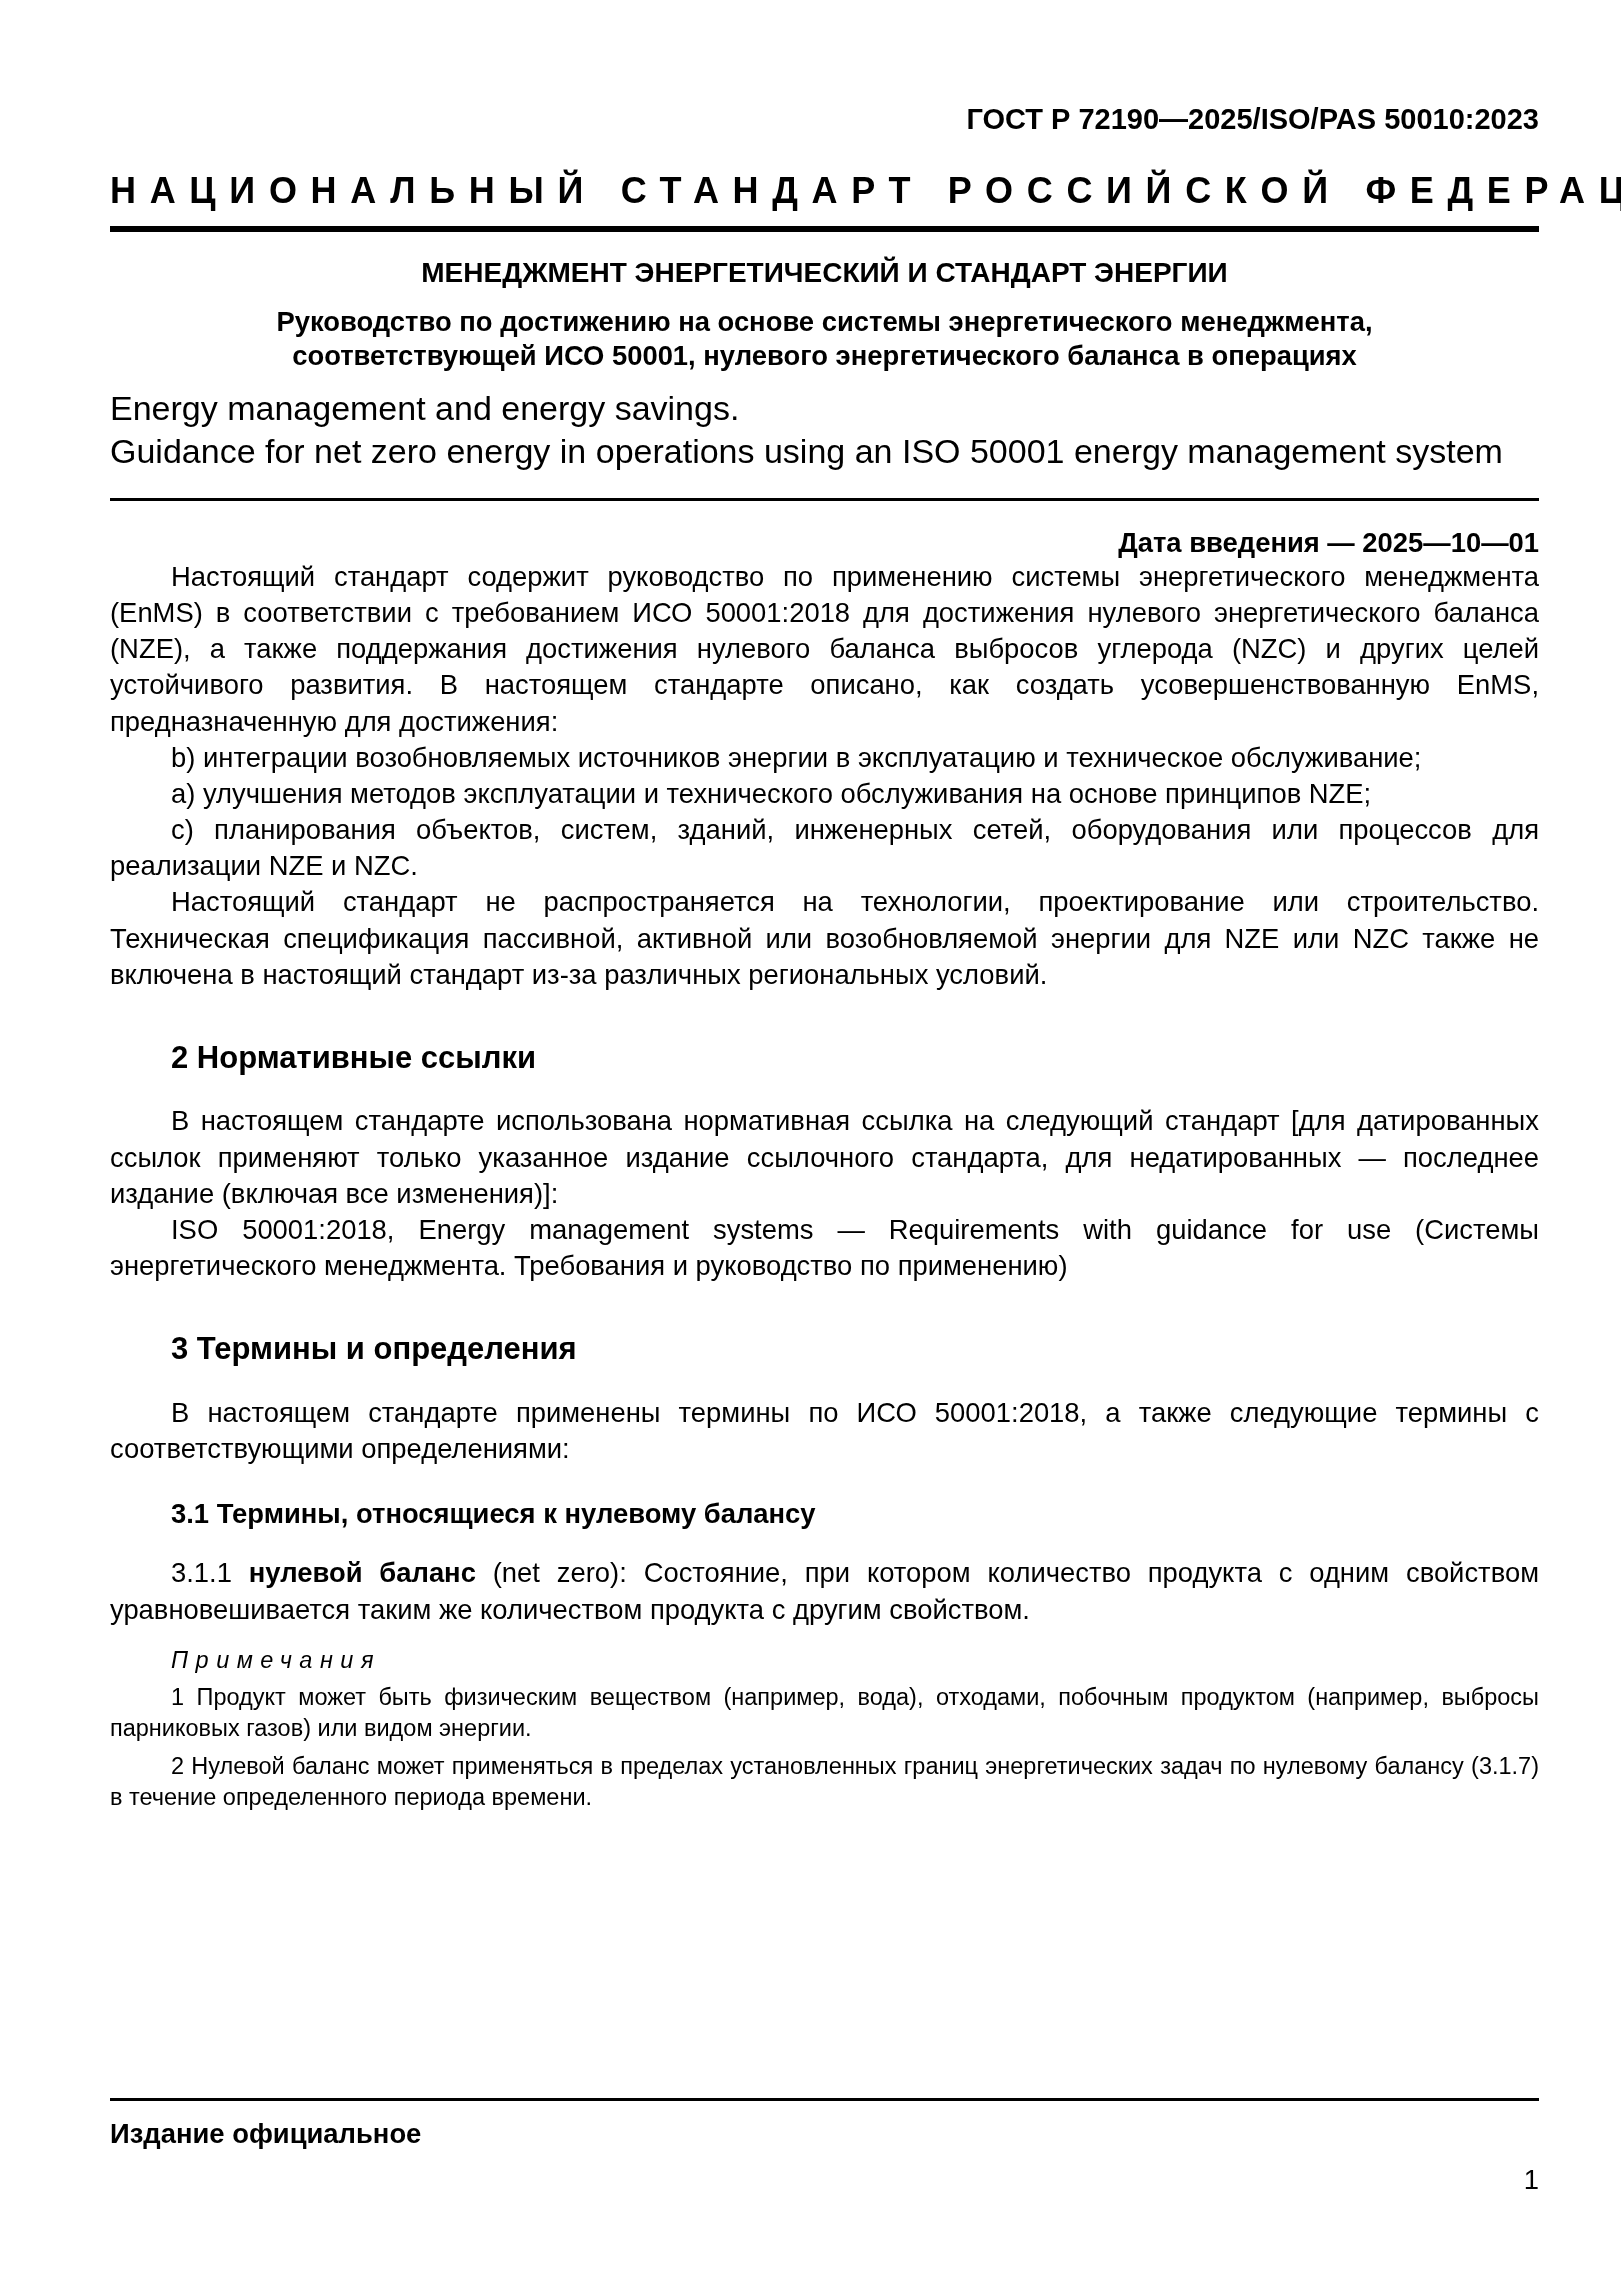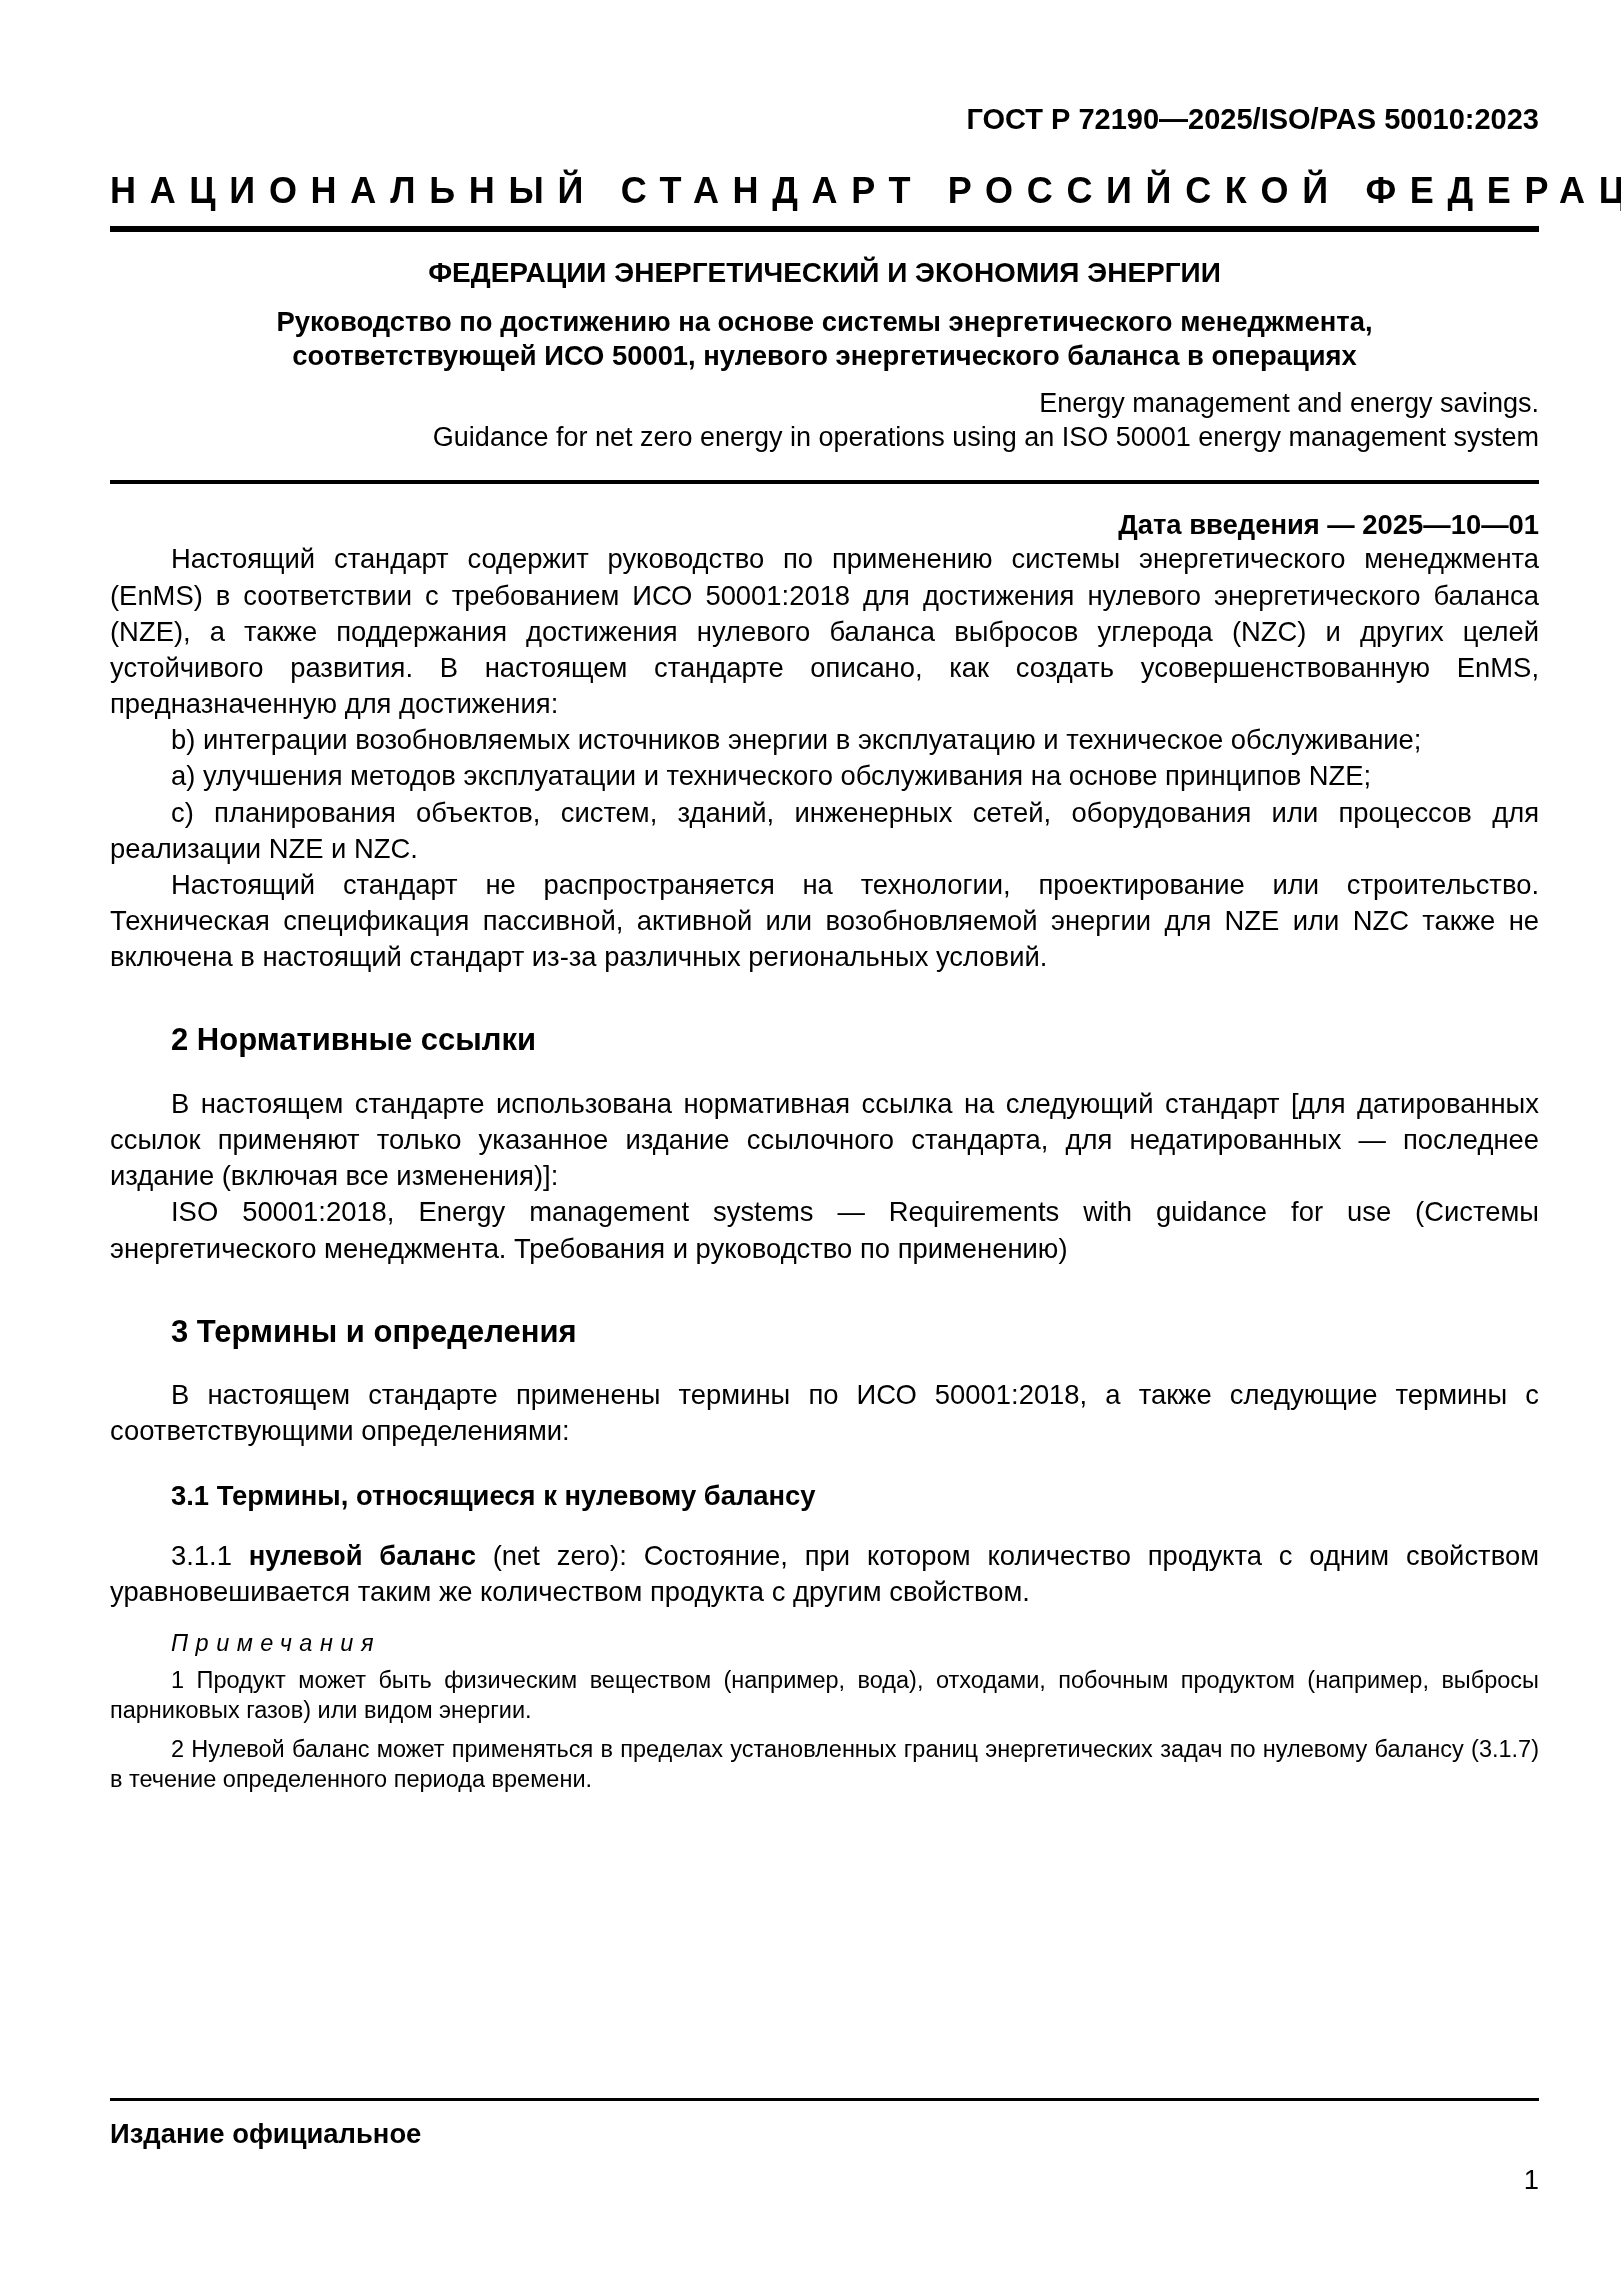--- a/index.html
+++ b/index.html
@@ -43,23 +43,23 @@
   }
   .title-sub {
     margin-top: 15.7px;
     text-align: center;
     font-weight: 700;
     font-size: 27.4px;
     line-height: 1.25;
   }
   .title-en {
     margin-top: 13.7px;
-    text-align: right;
+    text-align: left;
     font-weight: 400;
-    font-size: 27px;
+    font-size: 34px;
     line-height: 1.25;
   }
   .date-line {
     margin-top: 25.5px;
     text-align: right;
     font-weight: 700;
     font-size: 27.4px;
   }
   .sec-heading {
     margin: 47px 0 27.4px 0;
@@ -117,21 +117,21 @@
 <body>
 
 <div class="page">
 
   <div class="doc-code">ГОСТ Р 72190—2025/ISO/PAS 50010:2023</div>
 
   <div class="nat-std">НАЦИОНАЛЬНЫЙ СТАНДАРТ РОССИЙСКОЙ ФЕДЕРАЦИИ</div>
 
   <div class="rule rule-top"></div>
 
-  <div class="title-subject">ФЕДЕРАЦИИ ЭНЕРГЕТИЧЕСКИЙ И ЭКОНОМИЯ ЭНЕРГИИ</div>
+  <div class="title-subject">МЕНЕДЖМЕНТ ЭНЕРГЕТИЧЕСКИЙ И СТАНДАРТ ЭНЕРГИИ</div>
 
   <div class="title-sub">
     <div>Руководство по достижению на основе системы энергетического менеджмента,</div>
     <div>соответствующей ИСО 50001, нулевого энергетического баланса в операциях</div>
   </div>
 
   <div class="title-en">
     <div>Energy management and energy savings.</div>
     <div>Guidance for net zero energy in operations using an ISO 50001 energy management system</div>
   </div>

